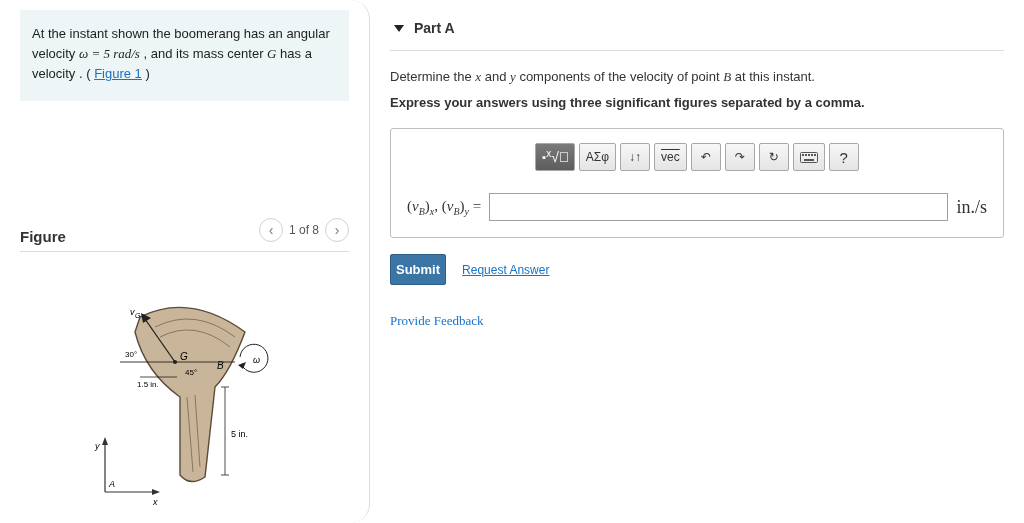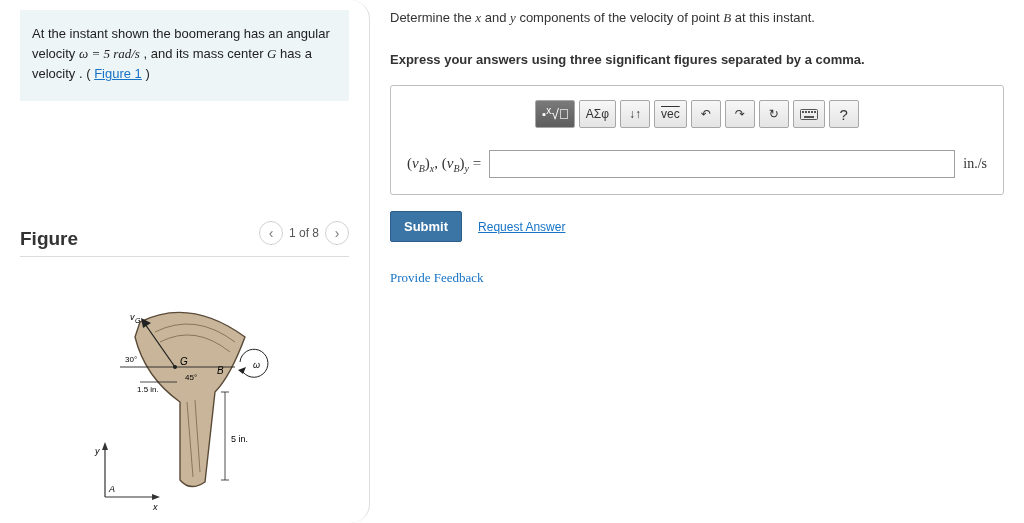--- a/index.html
+++ b/index.html
@@ -4,42 +4,42 @@
 <style>
 * { box-sizing: border-box; margin: 0; padding: 0; }
 body { font-family: Arial, Helvetica, sans-serif; font-size: 13px; color: #333; background: #fff; width: 1024px; height: 523px; overflow: hidden; }
 .container { display: flex; height: 100%; }
 .left-panel { width: 370px; padding: 10px 20px; border-right: 1px solid #dcdcdc; border-radius: 19px; }
 .right-panel { flex: 1; padding: 10px 20px; }
 .problem-box { background: #eef5f6; padding: 14px 12px; font-size: 13px; line-height: 1.55; color: #222; }
 .problem-box a { color: #1773c6; }
 .figure-section { margin-top: 115px; }
 .figure-header { display: flex; align-items: center; justify-content: space-between; border-bottom: 1px solid #dcdcdc; padding-bottom: 6px; }
-.figure-title { font-size: 19px; font-weight: bold; margin-top: 12px; }
+.figure-title { font-size: 15px; font-weight: bold; margin-top: 12px; }
 .nav-group { display: flex; align-items: center; gap: 6px; font-size: 12px; color: #555; }
 .nav-btn { width: 24px; height: 24px; border: 1px solid #d2d2d2; border-radius: 12px; background: #fff; display: flex; align-items: center; justify-content: center; cursor: pointer; color: #777; font-size: 14px; }
 .figure-image { margin-top: 25px; display:flex; justify-content:center; }
 .part-header { display: flex; align-items: center; gap: 10px; padding: 10px 4px 14px 4px; border-bottom: 1px solid #dcdcdc; margin-bottom: 18px; }
 .collapse-tri { width: 0; height: 0; border-left: 5px solid transparent; border-right: 5px solid transparent; border-top: 7px solid #222; cursor: pointer; }
 .part-title { font-weight: bold; font-size: 14px; }
-.instruction1 { font-size: 13px; margin-bottom: 26px; }
+.instruction1 { font-size: 13px; margin-bottom: 10px; }
 .instruction2 { font-size: 13px; font-weight: bold; margin-bottom: 18px; }
 .answer-box { border: 1px solid #bfbfbf; border-radius: 3px; padding: 14px 16px 16px 16px; }
 .toolbar { display: flex; justify-content: center; gap: 4px; margin-bottom: 22px; }
 .tbtn { height: 28px; min-width: 30px; border: 1px solid #a7a7a7; background: linear-gradient(#f7f7f7,#e4e4e4); border-radius: 2px; display: flex; align-items: center; justify-content: center; padding: 0 6px; font-size: 12px; color: #333; cursor: pointer; }
 .tbtn.dark { background: linear-gradient(#7a7a7a,#5d5d5d); color: #fff; }
 .tbtn svg { display:block; }
 .input-row { display: flex; align-items: center; gap: 8px; justify-content: center; }
 .var-label { font-family: 'Times New Roman', serif; font-size: 15px; white-space: nowrap; }
 .var-label .it { font-style: italic; }
 .var-label sub { font-size: 10px; font-style: italic; }
 .answer-input { flex: 1; height: 28px; border: 1px solid #a0a0a0; padding: 0 6px; font-size: 13px; }
-.unit-label { font-family: 'Times New Roman', serif; font-size: 14px; white-space: nowrap; }
+.unit-label { font-family: 'Times New Roman', serif; font-size: 18px; white-space: nowrap; }
 .submit-row { margin-top: 16px; display: flex; align-items: center; gap: 16px; }
-.submit-btn { background: #3a75a6; color: #fff; border: 1px solid #2c5e88; padding: 7px 13px; font-size: 13px; font-weight: bold; border-radius: 2px; cursor: pointer; }
+.submit-btn { background: #3a75a6; color: #fff; border: 1px solid #2c5e88; padding: 7px 5px; font-size: 13px; font-weight: bold; border-radius: 2px; cursor: pointer; }
 .link { color: #1773c6; font-size: 12px; font-weight: normal; text-decoration: underline; cursor: pointer; }
 .feedback { margin-top: 28px; color: #1773c6; font-size: 13px; cursor: pointer; font-family: Liberation Serif, serif; }
 
 .boomer { position:relative; width:200px; height:230px; }
 </style>
 </head>
 <body>
 
 <div class="container">
   <div class="left-panel">
@@ -105,20 +105,24 @@
 
           <path d="M 155 80 A 14 14 0 1 1 158 90" fill="none" stroke="#222" stroke-width="1"></path>
           <polygon points="158,92 153,88 161,85" fill="#222"></polygon>
           <text x="168" y="86" font-size="9" font-style="italic">ω</text>
         </svg>
       </div>
     </div>
   </div>
 
   <div class="right-panel">
+    <div class="part-header">
+      <div class="collapse-tri"></div>
+      <div class="part-title">Part A</div>
+    </div>
 
     <div class="instruction1">
       <span>Determine the </span>
       <span style="font-style:italic;font-family:'Times New Roman',serif">x</span>
       <span> and </span>
       <span style="font-style:italic;font-family:'Times New Roman',serif">y</span>
       <span> components of the velocity of point </span>
       <span style="font-style:italic;font-family:'Times New Roman',serif">B</span>
       <span> at this instant.</span>
     </div>

